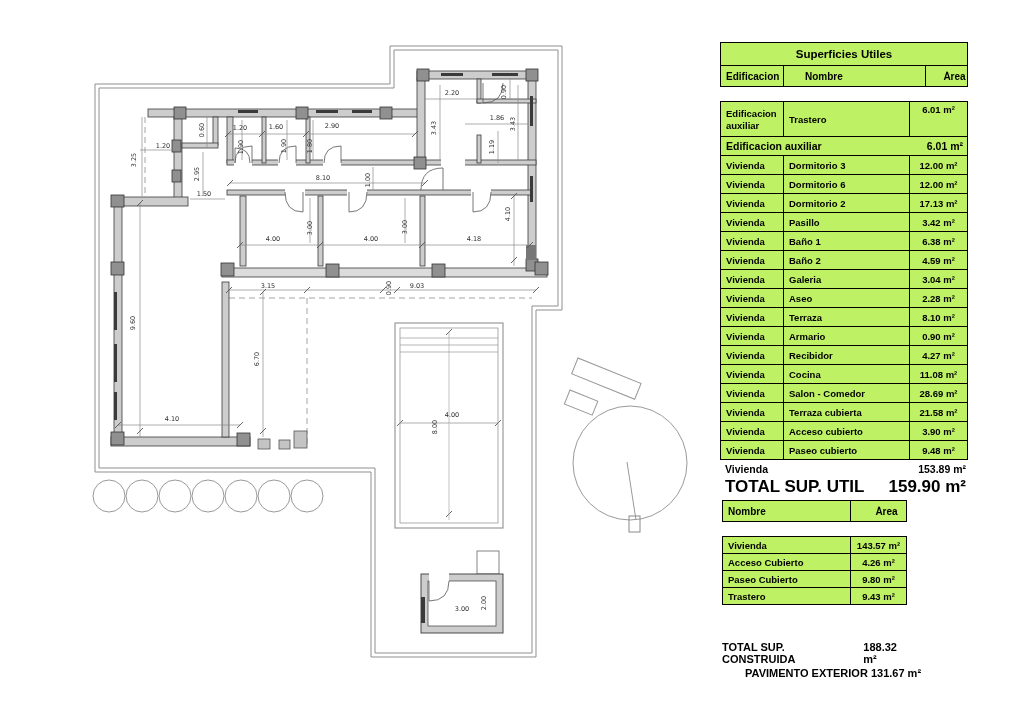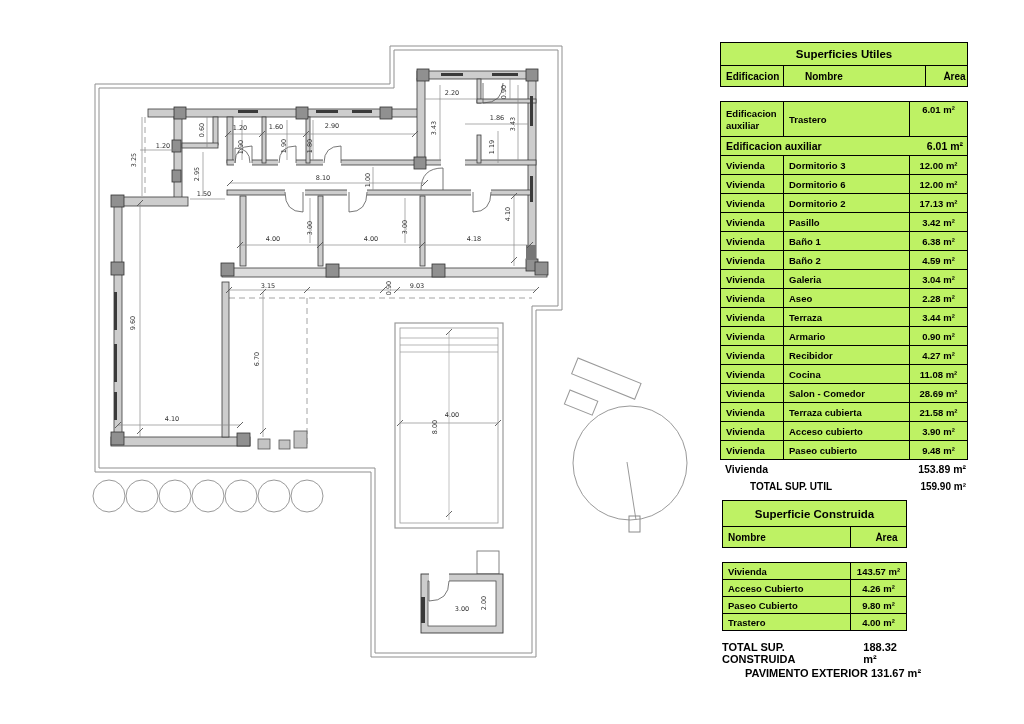--- a/index.html
+++ b/index.html
@@ -29,21 +29,21 @@
          border-bottom:1.1px solid #000;align-items:stretch;}
   .t2row:last-child{border-bottom:none;}
   .aux-row{display:grid;grid-template-columns:63px 126px 1fr;min-height:34px;font-size:9.5px;
            border-bottom:1.1px solid #000;}
   .aux-row .cell{padding-top:2px;line-height:1.25;}
   .aux-row .c-area{align-items:flex-start;justify-content:center;display:flex;}
   .subtotal{display:flex;justify-content:space-between;align-items:center;height:18px;
             font-size:10.5px;border-bottom:1.1px solid #000;padding:0 4px 0 5px;}
   .freerow{display:flex;justify-content:space-between;align-items:center;height:17px;
            font-size:10.5px;padding:0 2px 0 5px;}
-  .totalrow{font-size:10px;height:19px;margin-left:25px;}
+  .totalrow{font-size:17px;height:19px;}
   .t2total{position:absolute;left:722px;top:641px;width:185px;display:flex;gap:20px;
            font-weight:bold;font-size:11px;}
   .pav{position:absolute;left:727px;top:667px;font-weight:bold;font-size:11px;padding-left:18px;}
   .wrap2{white-space:normal;}
 </style>
 </head>
 <body>
 
 <div class="plan-wrap">
 <svg id="plan-svg" viewBox="0 0 710 724" width="710" height="724">
@@ -294,21 +294,21 @@
           <div class="cell c-area">3.04 m²</div>
         </div>
         <div class="t1row">
           <div class="cell c-right">Vivienda</div>
           <div class="cell c-right">Aseo</div>
           <div class="cell c-area">2.28 m²</div>
         </div>
         <div class="t1row">
           <div class="cell c-right">Vivienda</div>
           <div class="cell c-right">Terraza</div>
-          <div class="cell c-area">3.44 m²</div>
+          <div class="cell c-area">8.10 m²</div>
         </div>
         <div class="t1row">
           <div class="cell c-right">Vivienda</div>
           <div class="cell c-right">Armario</div>
           <div class="cell c-area">0.90 m²</div>
         </div>
         <div class="t1row">
           <div class="cell c-right">Vivienda</div>
           <div class="cell c-right">Recibidor</div>
           <div class="cell c-area">4.27 m²</div>
@@ -345,21 +345,20 @@
     <span>153.89 m²</span>
   </div>
   <div class="freerow totalrow">
     <span>TOTAL SUP. UTIL</span>
     <span>159.90 m²</span>
   </div>
 </div>
 
 <div class="tbl t2">
   <div class="box">
-    <div class="title-row">Superficie Construida</div>
     <div class="hdr">
       <div class="cell c-right">Nombre</div>
       <div class="cell c-area">Área</div>
     </div>
   </div>
   <div class="gap"></div>
   <div class="box" id="t2rows">
       <div class="t2row">
         <div class="cell c-right">Vivienda</div>
         <div class="cell c-area">143.57 m²</div>
@@ -367,21 +366,21 @@
       <div class="t2row">
         <div class="cell c-right">Acceso Cubierto</div>
         <div class="cell c-area">4.26 m²</div>
       </div>
       <div class="t2row">
         <div class="cell c-right">Paseo Cubierto</div>
         <div class="cell c-area">9.80 m²</div>
       </div>
       <div class="t2row">
         <div class="cell c-right">Trastero</div>
-        <div class="cell c-area">4.00 m²</div>
+        <div class="cell c-area">9.43 m²</div>
       </div>
     </div>
 </div>
 
 <div class="t2total">
   <span>TOTAL SUP. CONSTRUIDA</span>
   <span>188.32 m²</span>
 </div>
 
 <div class="pav">PAVIMENTO EXTERIOR 131.67 m²</div>

